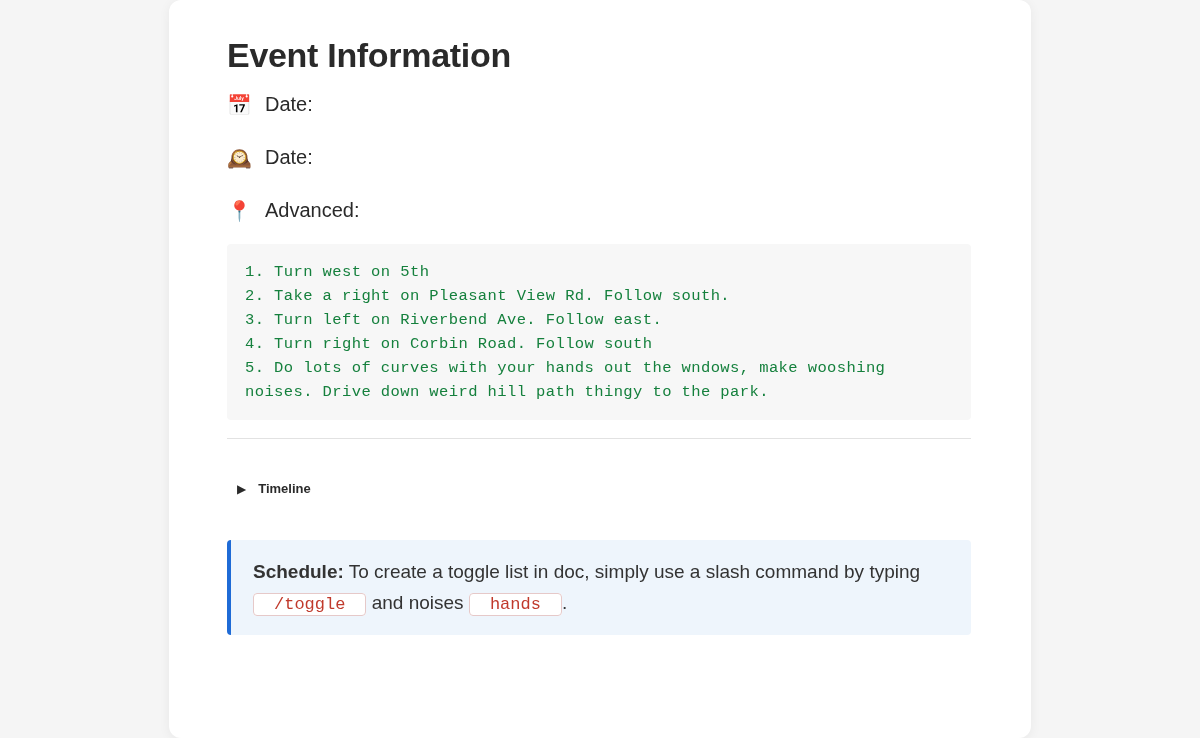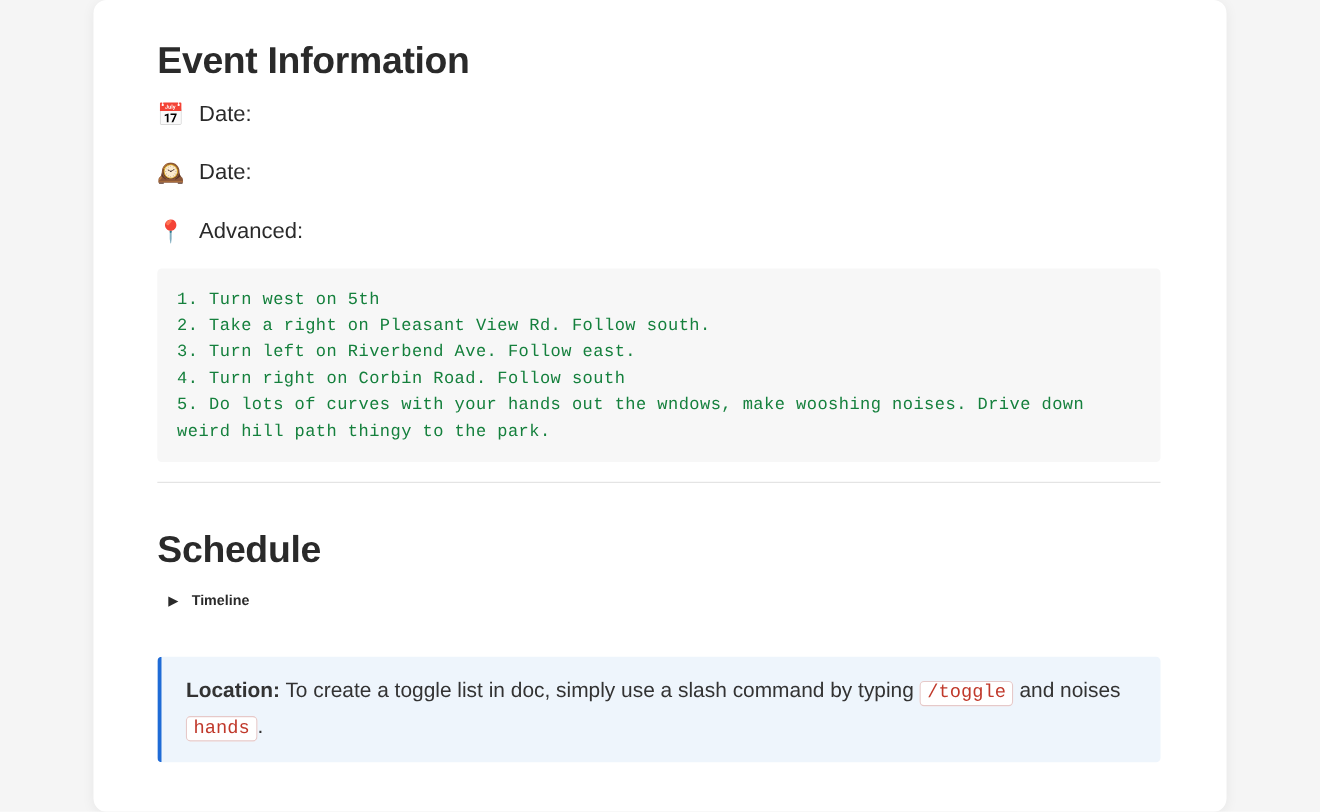--- a/index.html
+++ b/index.html
@@ -11,21 +11,21 @@
       font-family: -apple-system, BlinkMacSystemFont, "Segoe UI", Helvetica, Arial, sans-serif;
       background: #f5f5f5;
       width: 1200px;
       height: 738px;
       display: flex;
       justify-content: center;
       overflow: hidden;
     }
     .page-card {
       background: #ffffff;
-      width: 1030px;
+      width: 862px;
       margin-top: 0;
       padding: 36px 60px 40px 58px;
       border-radius: 12px;
       box-shadow: 0 2px 12px rgba(0,0,0,0.06);
     }
     h2.section-title {
       font-size: 34px;
       font-weight: 700;
       color: #2a2a2a;
       letter-spacing: -0.3px;
@@ -94,21 +94,21 @@
       color: #333;
     }
     .callout b {
       font-weight: 700;
     }
     code.inline {
       font-family: "SFMono-Regular", Consolas, "Liberation Mono", Menlo, monospace;
       background: #fff;
       border: 1px solid #e6c9c9;
       color: #c0392b;
-      padding: 1px 6px;
+      padding: 1px 20px;
       border-radius: 4px;
       font-size: 17px;
     }
   </style>
 </head>
 <body>
 
 <div class="page-card">
 
   <h2 class="section-title">Event Information</h2>
@@ -129,24 +129,23 @@
   </div>
 
   <div class="code-block">1. Turn west on 5th
 2. Take a right on Pleasant View Rd. Follow south.
 3. Turn left on Riverbend Ave. Follow east.
 4. Turn right on Corbin Road. Follow south
 5. Do lots of curves with your hands out the wndows, make wooshing noises. Drive down weird hill path thingy to the park.</div>
 
   <hr class="divider">
 
-  <h2 class="section-title">Schedule</h2>
 
   <div class="toggle-row">
     <span class="toggle-caret">▶</span>
     <span class="toggle-label">Timeline</span>
   </div>
 
   <div class="callout">
-    <b>Location:</b><span> To create a toggle list in doc, simply use a slash command by typing </span><code class="inline">/toggle</code><span> and noises </span><code class="inline">hands</code><span>.</span>
+    <b>Schedule:</b><span> To create a toggle list in doc, simply use a slash command by typing </span><code class="inline">/toggle</code><span> and noises </span><code class="inline">hands</code><span>.</span>
   </div>
 
 </div>
 
 </body></html>

